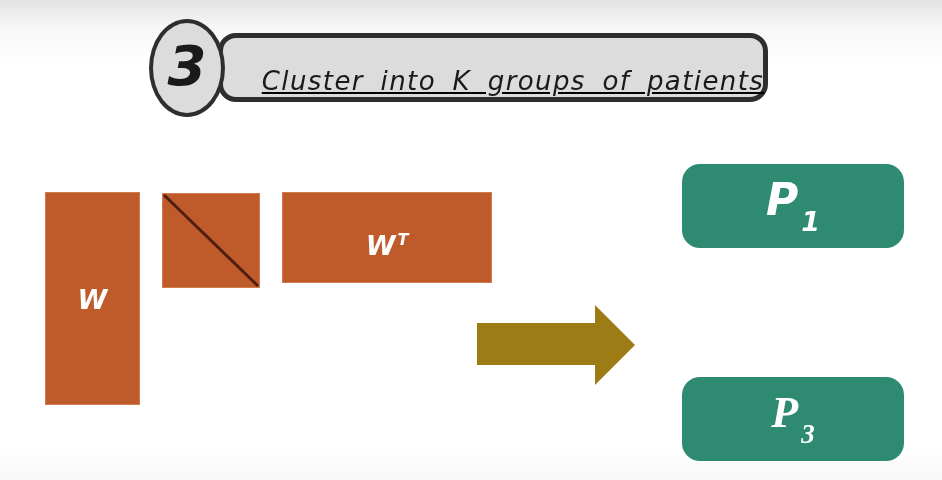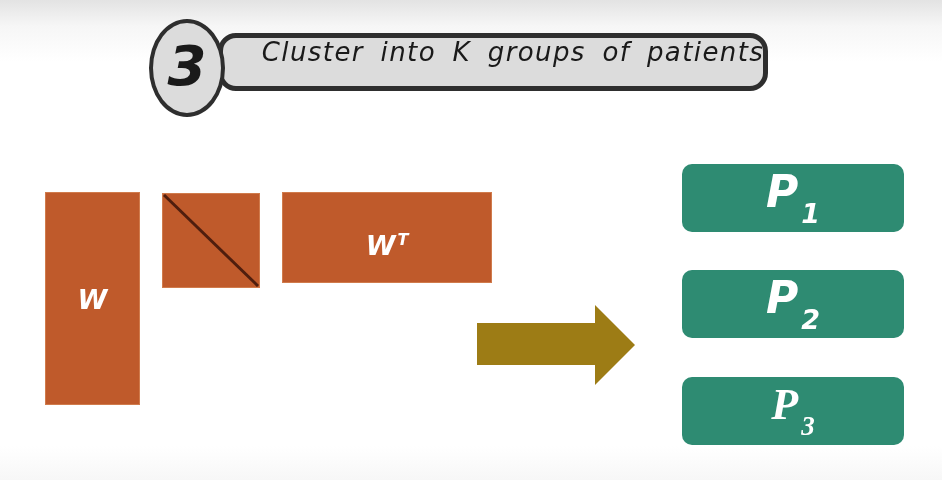--- a/index.html
+++ b/index.html
@@ -9,27 +9,28 @@
   }
   .stage {
     position: relative;
     width: 942px; height: 480px;
     overflow: hidden;
     background: linear-gradient(180deg, #e3e3e3 0px, #f6f6f6 26px, #ffffff 62px, #ffffff 446px, #f7f7f7 480px);
   }
   
   .callout-pill {
     position: absolute; left: 218px; top: 33px;
-    width: 550px; height: 58px;
+    width: 550px; height: 69px;
     box-sizing: border-box;
     background: var(--callout-fill);
     border: 5px solid var(--callout-border);
     border-radius: 18px;
-    display: flex; align-items: flex-start; justify-content: center;
+    display: flex; align-items: flex-end; justify-content: center;
     padding-left: 40px;
+    text-decoration: underline;
   }
   .callout-pill .pill-text {
     font-style: italic;
     font-size: 26px;
     letter-spacing: 1.4px;
     word-spacing: 7px;
     color: var(--title-text);
     white-space: nowrap;
     transform: translateY(-1px);
   }
@@ -74,24 +75,24 @@
     margin-left: 2px;
   }
   .diag-svg { position: absolute; left: 0; top: 0; width: 100%; height: 100%; display: block; }
   .diag-svg line { stroke: var(--diagonal-line); stroke-width: 3; }
   
   .arrow-svg { position: absolute; left: 477px; top: 305px; width: 160px; height: 80px; }
   .arrow-svg polygon { fill: var(--arrow-fill); }
   
   .group-box {
     position: absolute; left: 682px;
-    width: 222px; height: 68px;
+    width: 222px; height: 84px;
     box-sizing: border-box;
     background: var(--group-fill);
-    border-radius: 10px;
+    border-radius: 18px;
     display: flex; align-items: center; justify-content: center;
   }
   .group-box.g1 { top: 164px; }
   .group-box.g2 { top: 270px; }
   .group-box.g3 { top: 377px; font-family: Liberation Serif, serif; }
   .group-label {
     font-style: italic; font-weight: bold;
     font-size: 44px; color: var(--label-light);
     line-height: 1;
     transform: translateY(-6px);
@@ -130,20 +131,17 @@
     <span class="mat-label"><span>W</span><span class="mat-sup">T</span></span>
   </div>
 
   <svg class="arrow-svg" viewBox="0 0 160 80">
     <polygon points="0,18 118,18 118,0 158,40 118,80 118,60 0,60"></polygon>
   </svg>
 
   <div class="group-box g1">
     <span class="group-label"><span>P</span><span class="group-sub">1</span></span>
   </div>
-  <div class="group-box g2">
-    <span class="group-label"><span>P</span><span class="group-sub">2</span></span>
-  </div>
   <div class="group-box g3">
     <span class="group-label"><span>P</span><span class="group-sub">3</span></span>
   </div>
 
 </div>
 
 </body></html>

